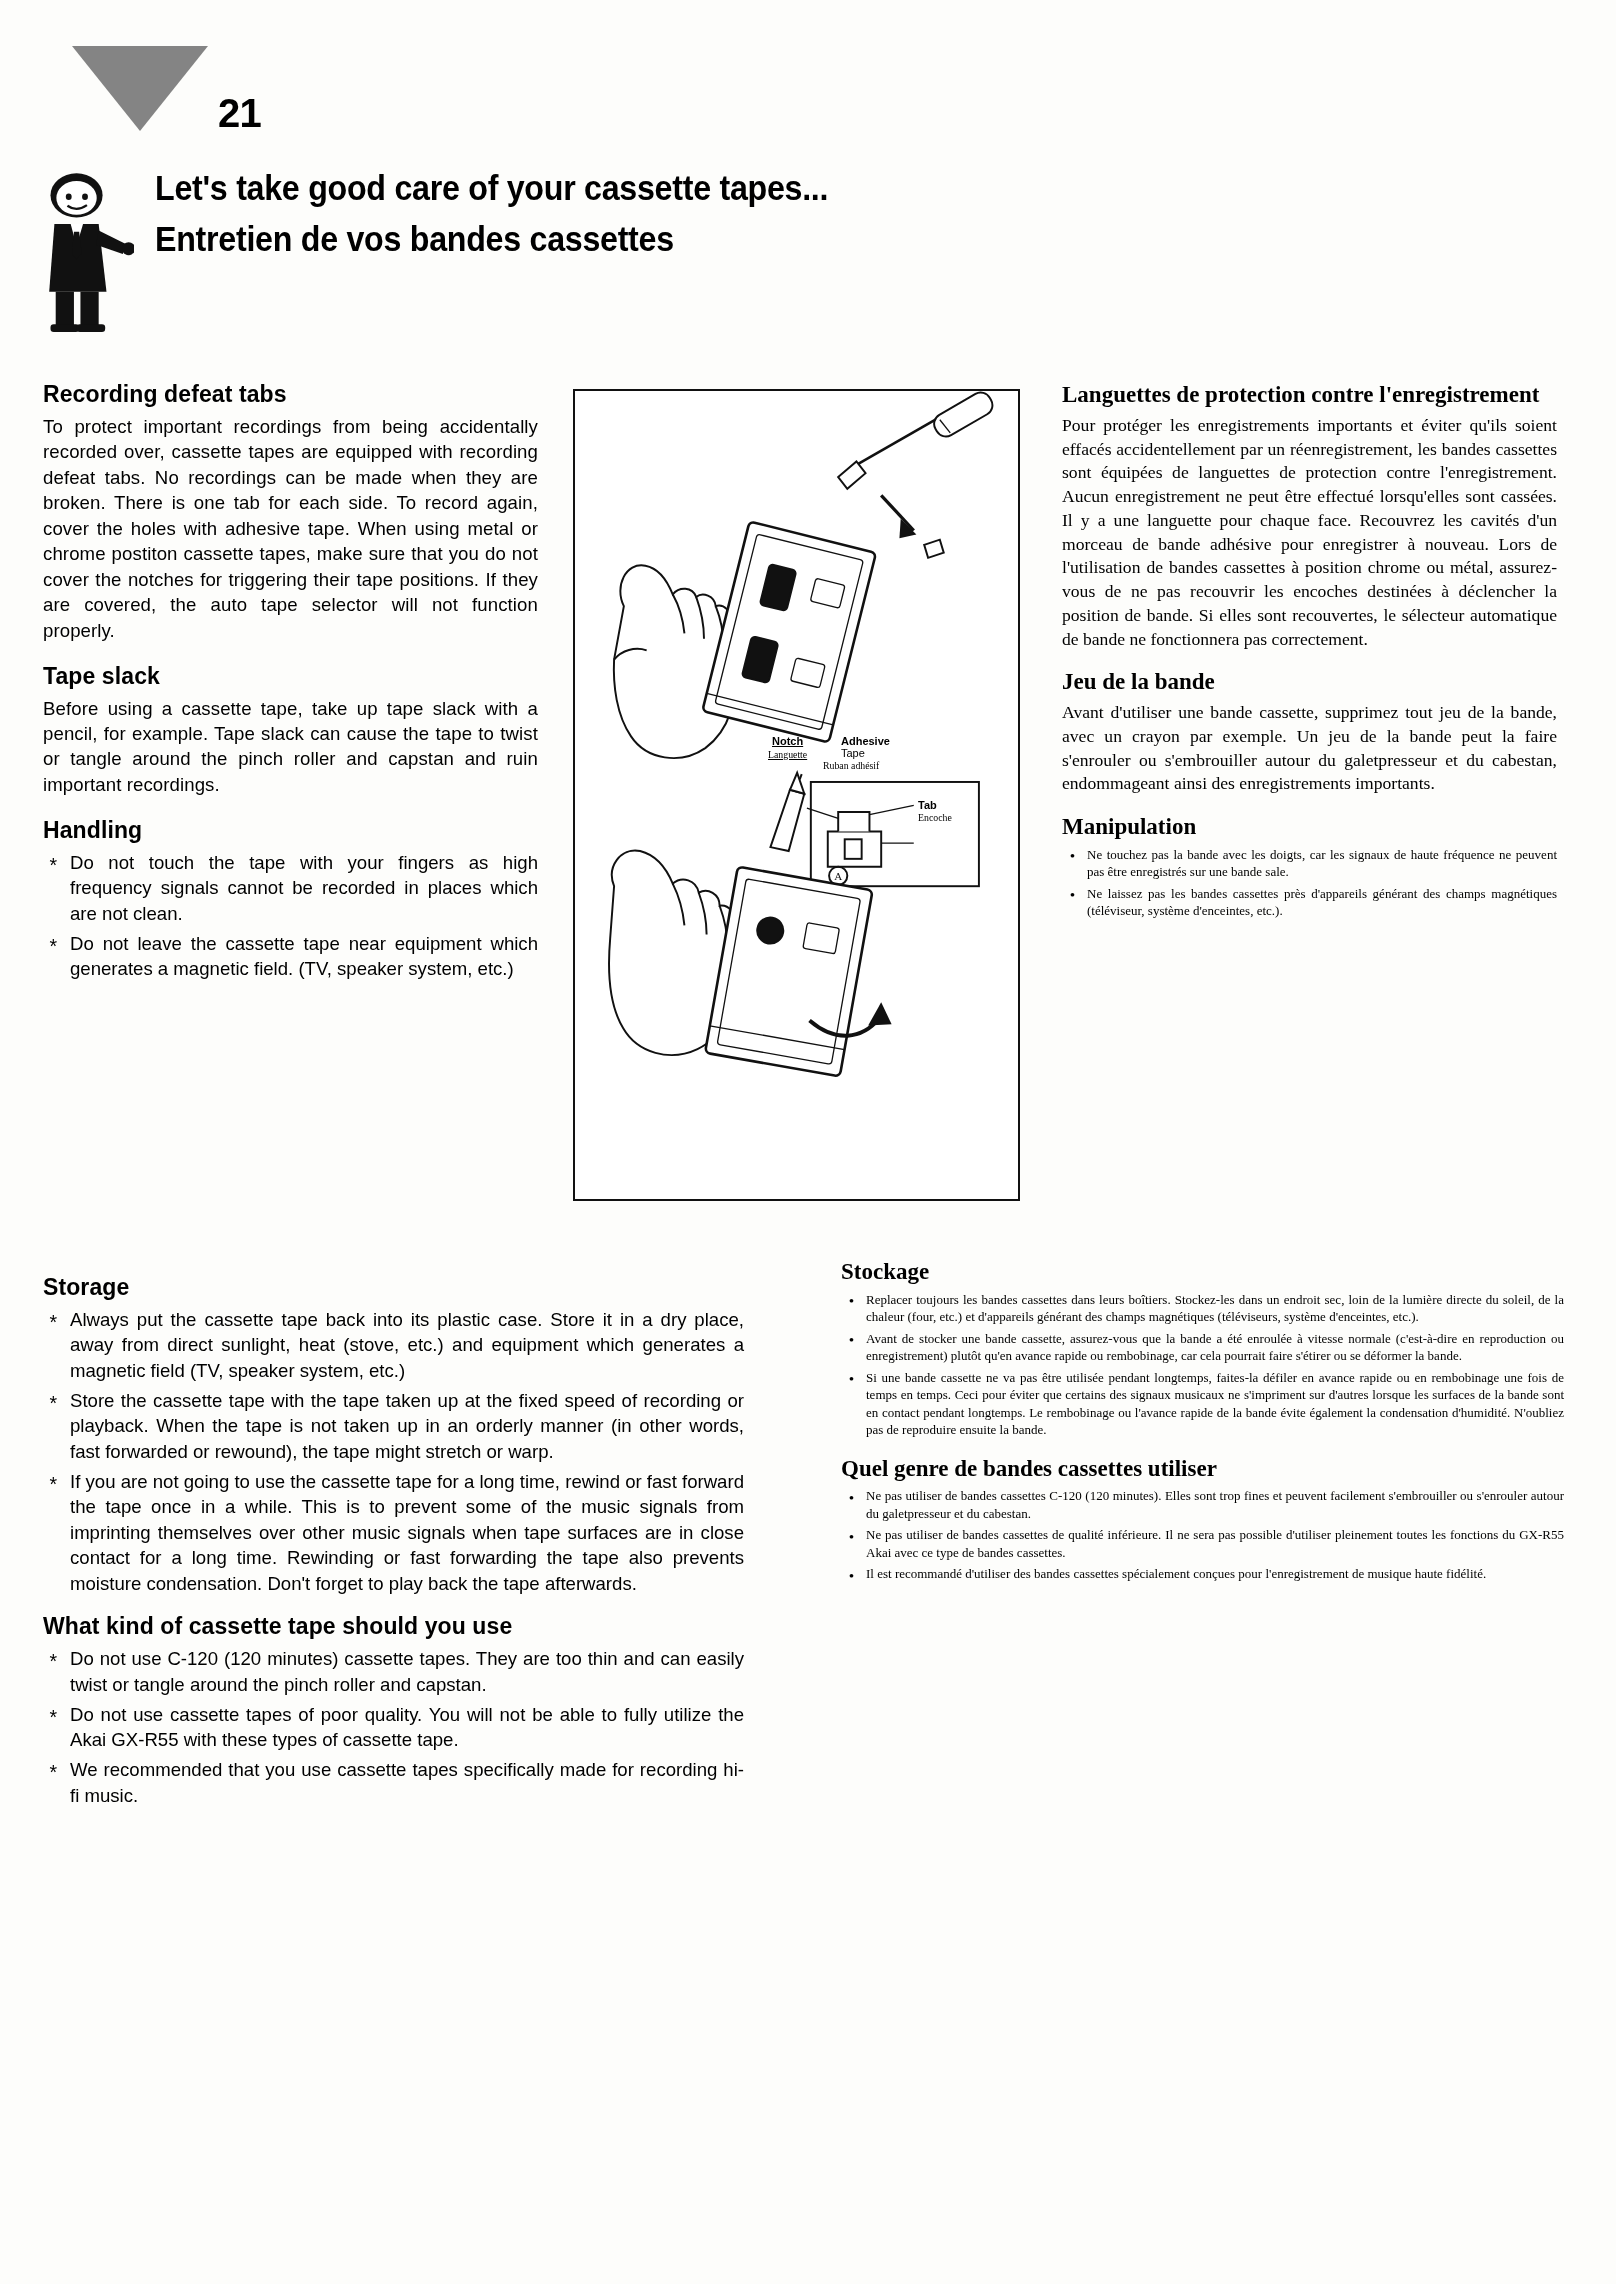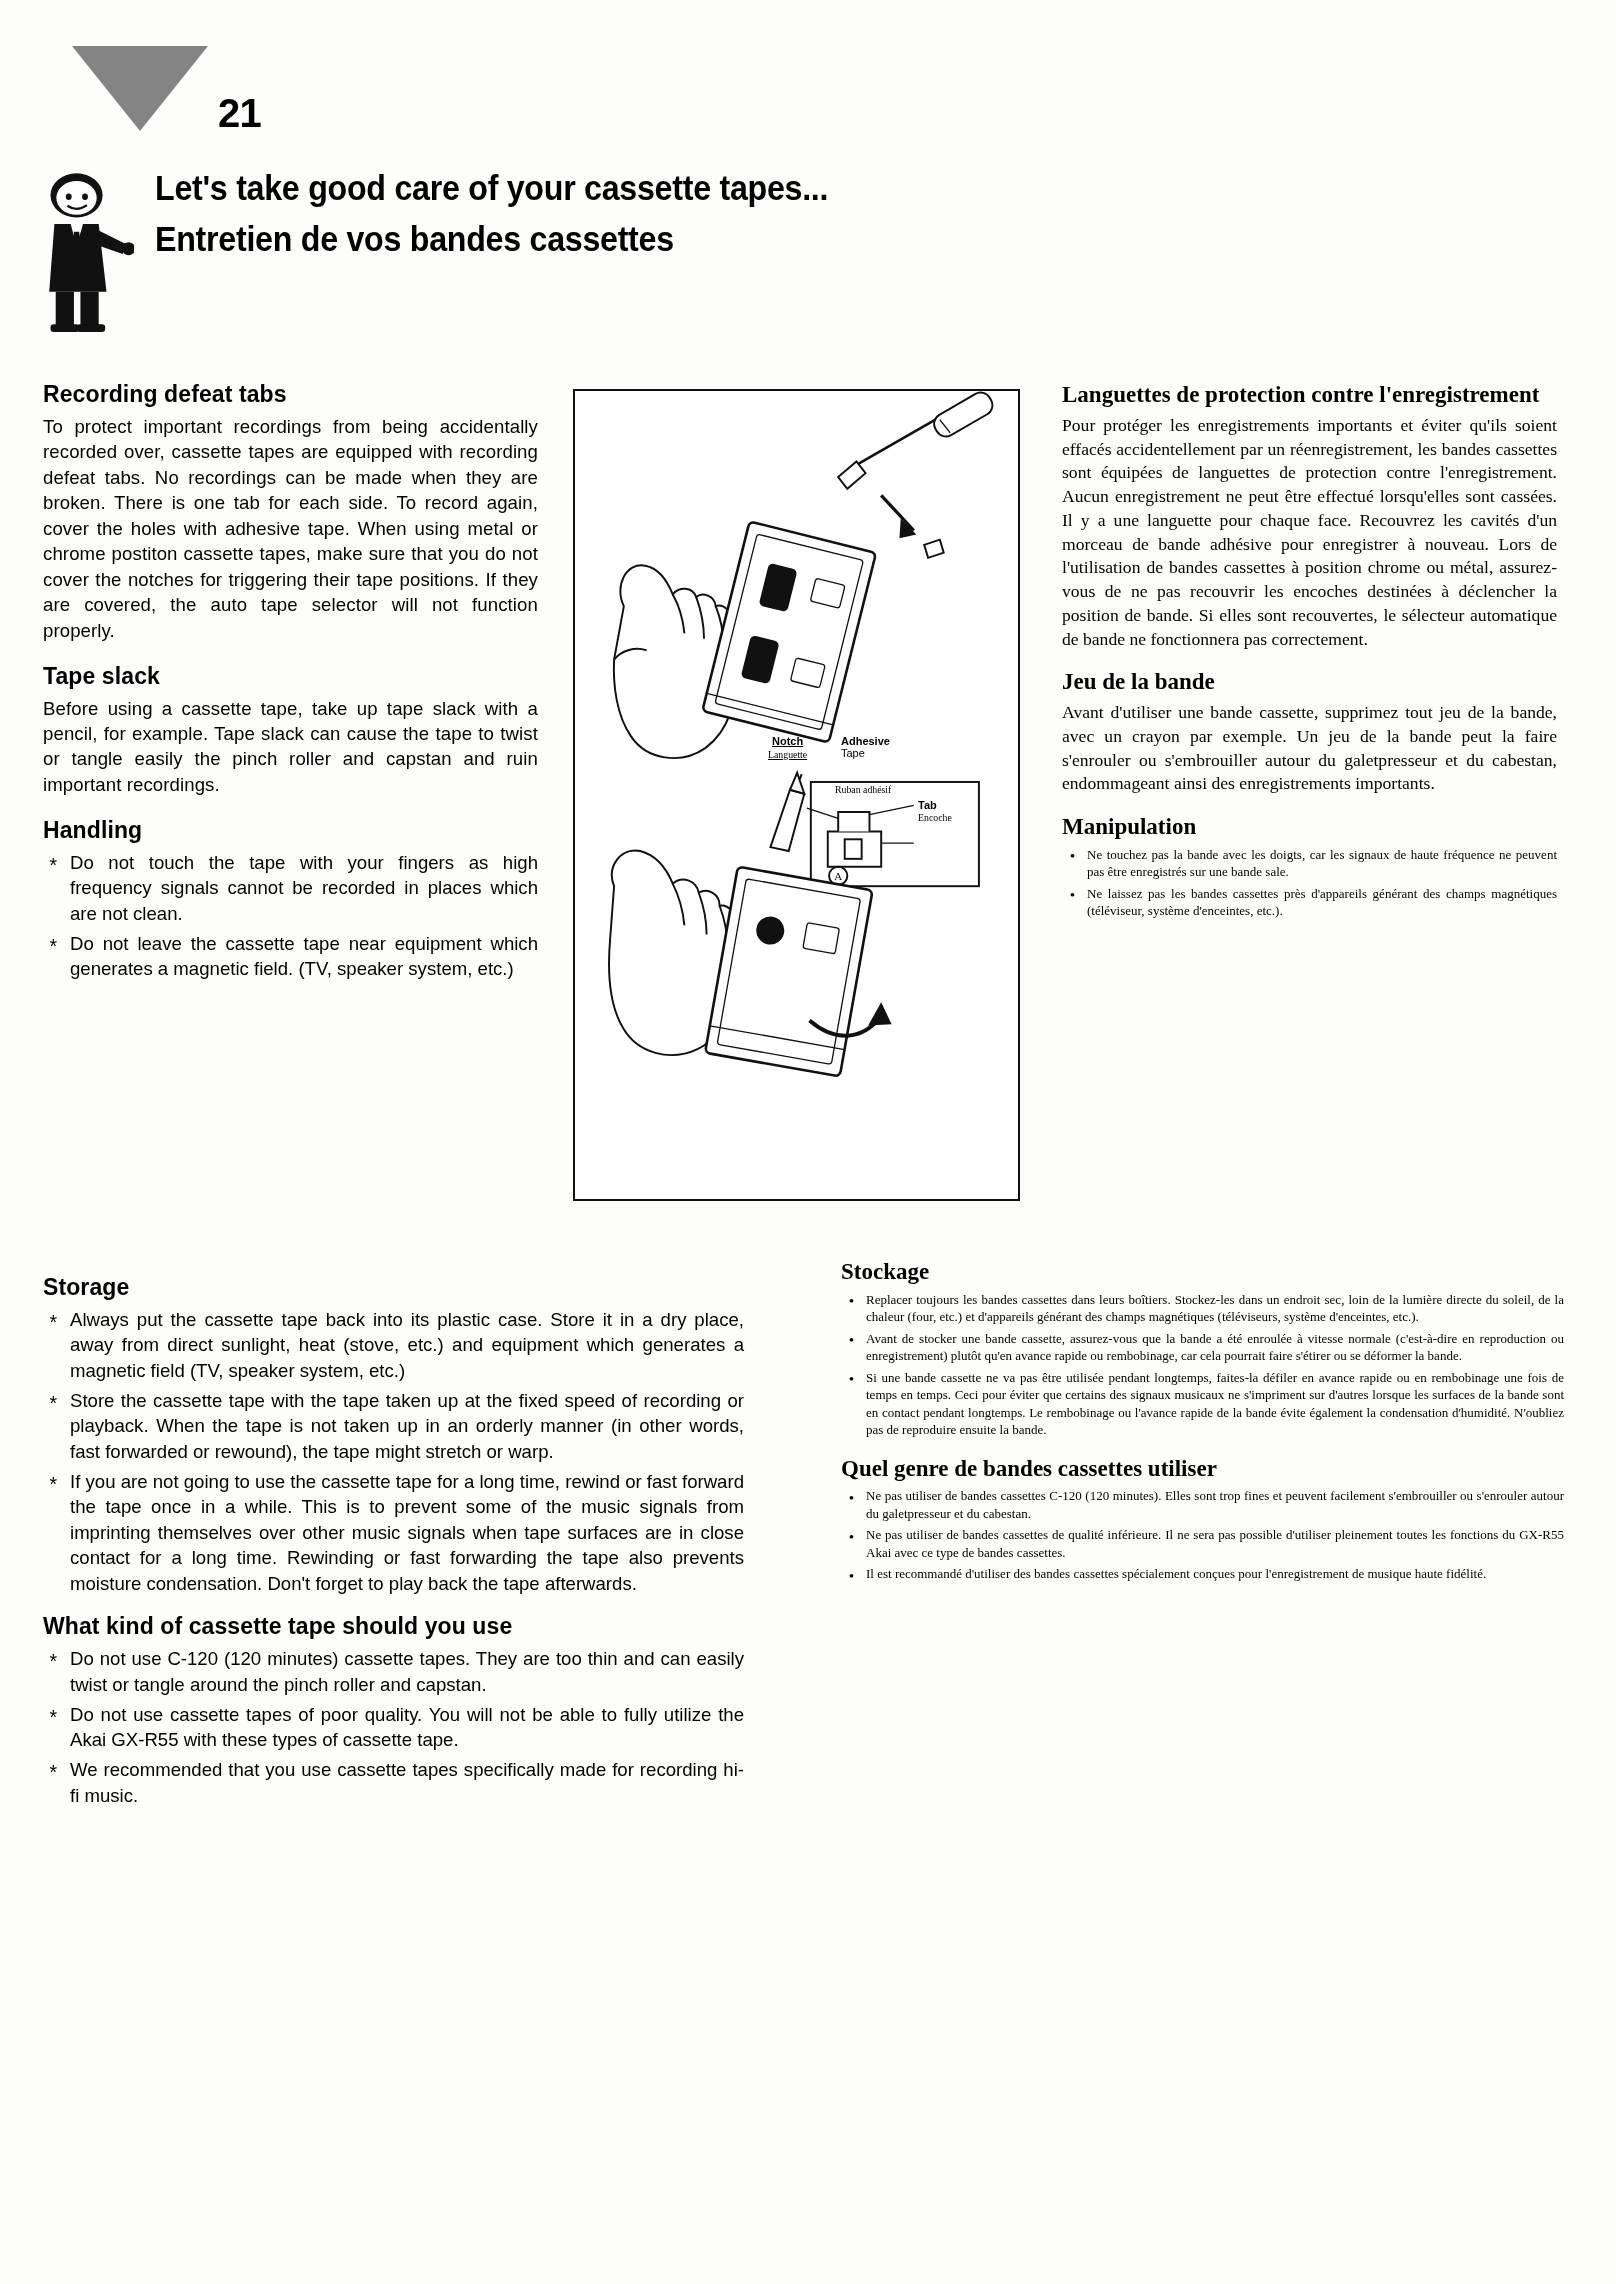--- a/index.html
+++ b/index.html
@@ -241,21 +241,21 @@
   <div class="title-block">
     <div class="title-en">Let's take good care of your cassette tapes...</div>
     <div class="title-fr">Entretien de vos bandes cassettes</div>
   </div>
 
   <div class="col-left">
     <h2 class="h-en">Recording defeat tabs</h2>
     <p class="p-en">To protect important recordings from being accidentally recorded over, cassette tapes are equipped with recording defeat tabs. No recordings can be made when they are broken. There is one tab for each side. To record again, cover the holes with adhesive tape. When using metal or chrome postiton cassette tapes, make sure that you do not cover the notches for triggering their tape positions. If they are covered, the auto tape selector will not function properly.</p>
 
     <h2 class="h-en">Tape slack</h2>
-    <p class="p-en">Before using a cassette tape, take up tape slack with a pencil, for example. Tape slack can cause the tape to twist or tangle easily the pinch roller and capstan and ruin important recordings.</p>
+    <p class="p-en">Before using a cassette tape, take up tape slack with a pencil, for example. Tape slack can cause the tape to twist or tangle around the pinch roller and capstan and ruin important recordings.</p>
 
     <h2 class="h-en">Handling</h2>
     <ul class="bullets-en">
       <li>Do not touch the tape with your fingers as high frequency signals cannot be recorded in places which are not clean.</li>
       <li>Do not leave the cassette tape near equipment which generates a magnetic field. (TV, speaker system, etc.)</li>
     </ul>
   </div>
 
   <div class="figure">
     <svg class="fig-panel" viewBox="0 0 680 1240">
@@ -341,21 +341,21 @@
     </div>
     <div class="fig-caption" style="left:193px; top:357px;text-decoration:underline;">
       <span class="fr">Languette</span>
     </div>
     <div class="fig-caption" style="left:266px; top:344px; font-weight:bold;">
       <span>Adhesive</span>
     </div>
     <div class="fig-caption" style="left:266px; top:356px; font-weight:normal;">
       <span>Tape</span>
     </div>
-    <div class="fig-caption" style="left:260px; top:368px;margin-top:24px;">
+    <div class="fig-caption" style="left:248px; top:368px;">
       <span class="fr">Ruban adhésif</span>
     </div>
     <div class="fig-caption" style="left:343px; top:408px; font-weight:bold;">
       <span>Tab</span>
     </div>
     <div class="fig-caption" style="left:343px; top:420px;">
       <span class="fr">Encoche</span>
     </div>
   </div>
 

